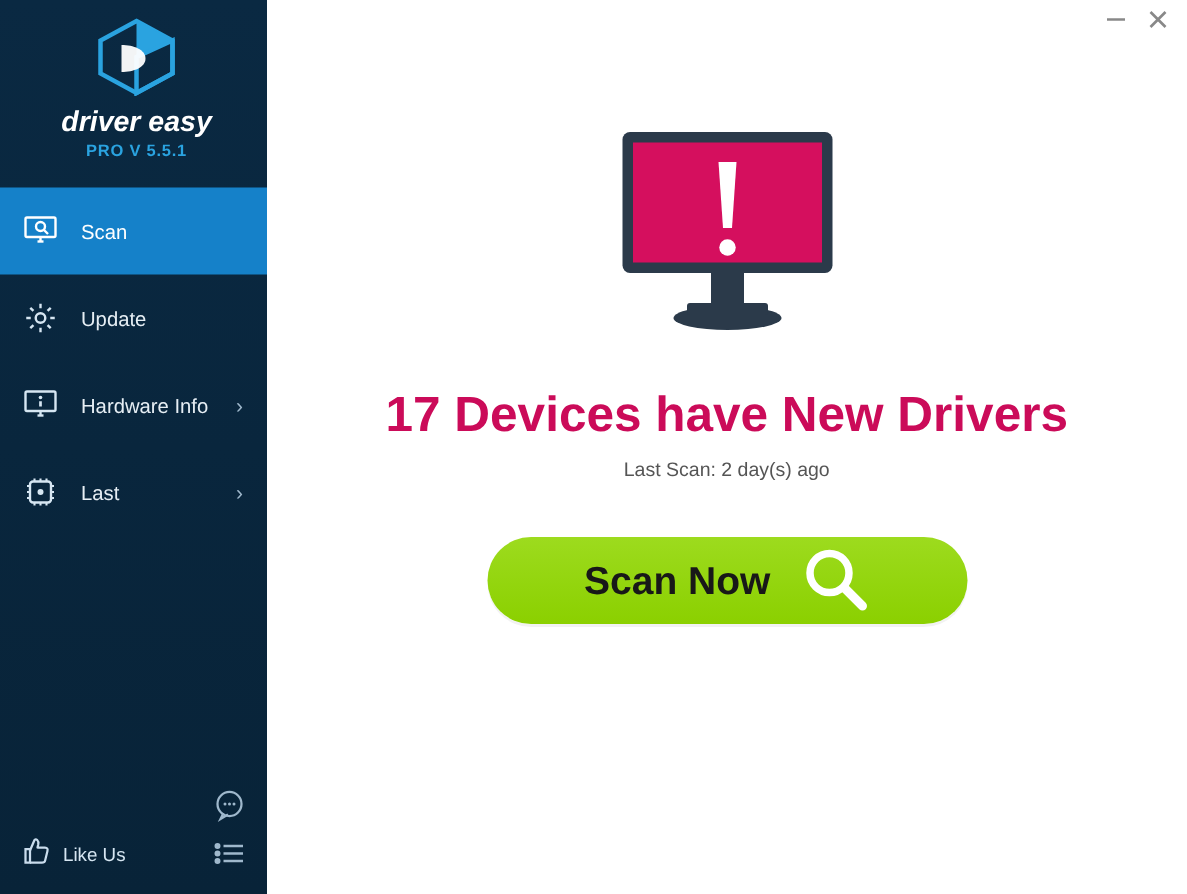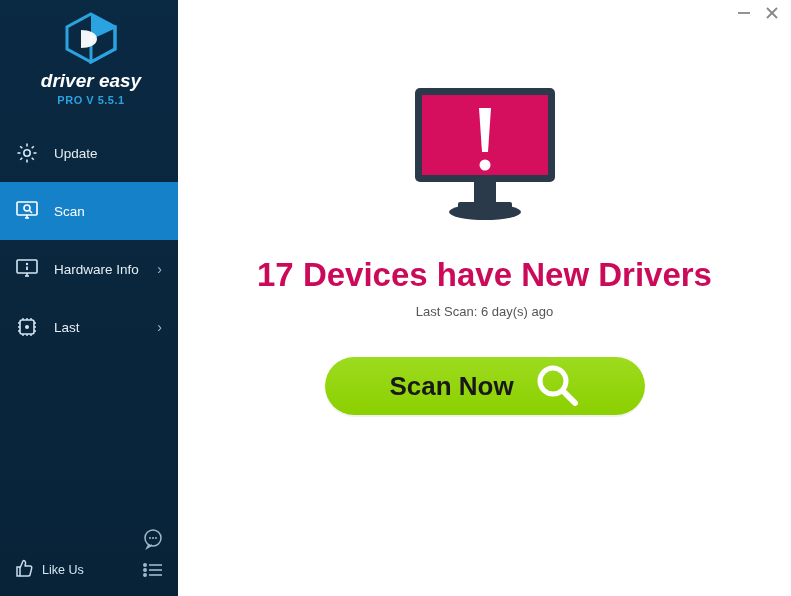--- a/index.html
+++ b/index.html
@@ -41,50 +41,50 @@
         <polygon points="28,2 52,15 52,37 28,50 4,37 4,15" fill="none" stroke="#2aa3e0" stroke-width="3"></polygon>
         <polygon points="28,2 28,26 52,15" fill="#2aa3e0"></polygon>
         <polygon points="28,26 28,50 52,37 52,15" fill="none" stroke="#2aa3e0" stroke-width="3"></polygon>
         <path d="M18 18 L18 36 C26 36 34 33 34 27 C34 21 26 18 18 18 Z" fill="#fff" opacity="0.95"></path>
       </svg>
       <div class="product-name">driver easy</div>
       <div class="product-version">PRO V 5.5.1</div>
     </div>
 
     <nav class="nav">
+      <div class="nav-item active">
+        <span class="nav-icon">
+          <svg width="22" height="20" viewBox="0 0 22 20">
+              <rect x="1" y="1" width="20" height="13" rx="1" fill="none" stroke="#fff" stroke-width="1.6"></rect>
+              <line x1="9" y1="17" x2="13" y2="17" stroke="#fff" stroke-width="1.6"></line>
+              <line x1="11" y1="14" x2="11" y2="17" stroke="#fff" stroke-width="1.6"></line>
+              <circle cx="11" cy="7" r="3" fill="none" stroke="#fff" stroke-width="1.6"></circle>
+              <line x1="13" y1="9" x2="16" y2="12" stroke="#fff" stroke-width="1.6"></line>
+            </svg>
+        </span>
+        <span class="nav-label">Scan</span>
+      </div>
+
       <div class="nav-item">
         <span class="nav-icon">
           <svg width="22" height="22" viewBox="0 0 22 22">
               <circle cx="11" cy="11" r="3.2" fill="none" stroke="#d6e6f2" stroke-width="1.6"></circle>
               <g stroke="#d6e6f2" stroke-width="1.6">
                 <line x1="11" y1="1.5" x2="11" y2="4.5"></line>
                 <line x1="11" y1="17.5" x2="11" y2="20.5"></line>
                 <line x1="1.5" y1="11" x2="4.5" y2="11"></line>
                 <line x1="17.5" y1="11" x2="20.5" y2="11"></line>
                 <line x1="4.2" y1="4.2" x2="6.3" y2="6.3"></line>
                 <line x1="15.7" y1="15.7" x2="17.8" y2="17.8"></line>
                 <line x1="4.2" y1="17.8" x2="6.3" y2="15.7"></line>
                 <line x1="15.7" y1="6.3" x2="17.8" y2="4.2"></line>
               </g>
             </svg>
         </span>
         <span class="nav-label">Update</span>
-      </div>
-
-      <div class="nav-item active">
-        <span class="nav-icon">
-          <svg width="22" height="20" viewBox="0 0 22 20">
-              <rect x="1" y="1" width="20" height="13" rx="1" fill="none" stroke="#fff" stroke-width="1.6"></rect>
-              <line x1="9" y1="17" x2="13" y2="17" stroke="#fff" stroke-width="1.6"></line>
-              <line x1="11" y1="14" x2="11" y2="17" stroke="#fff" stroke-width="1.6"></line>
-              <circle cx="11" cy="7" r="3" fill="none" stroke="#fff" stroke-width="1.6"></circle>
-              <line x1="13" y1="9" x2="16" y2="12" stroke="#fff" stroke-width="1.6"></line>
-            </svg>
-        </span>
-        <span class="nav-label">Scan</span>
       </div>
 
       <div class="nav-item">
         <span class="nav-icon">
           <svg width="22" height="20" viewBox="0 0 22 20">
               <rect x="1" y="1" width="20" height="13" rx="1" fill="none" stroke="#d6e6f2" stroke-width="1.6"></rect>
               <line x1="9" y1="17" x2="13" y2="17" stroke="#d6e6f2" stroke-width="1.6"></line>
               <line x1="11" y1="14" x2="11" y2="17" stroke="#d6e6f2" stroke-width="1.6"></line>
               <circle cx="11" cy="5" r="1.2" fill="#d6e6f2"></circle>
               <line x1="11" y1="7.5" x2="11" y2="11" stroke="#d6e6f2" stroke-width="1.8"></line>
@@ -178,21 +178,21 @@
           <rect x="22" y="15" width="126" height="80" fill="#d50f5e"></rect>
           <rect x="74" y="102" width="22" height="22" fill="#2b3a4a"></rect>
           <ellipse cx="85" cy="132" rx="36" ry="8" fill="#2b3a4a"></ellipse>
           <rect x="58" y="122" width="54" height="8" rx="2" fill="#2b3a4a"></rect>
           <circle cx="85" cy="85" r="5.5" fill="#fff"></circle>
           <path d="M79 28 L91 28 L88 72 L82 72 Z" fill="#fff"></path>
         </svg>
       </div>
 
       <div class="headline">17 Devices have New Drivers</div>
-      <div class="last-scan">Last Scan: 6 day(s) ago</div>
+      <div class="last-scan">Last Scan: 2 day(s) ago</div>
 
       <button class="scan-btn">
         <span class="scan-btn-text">Scan Now</span>
         <span>
           <svg width="46" height="46" viewBox="0 0 46 46">
               <circle cx="19" cy="19" r="13" fill="none" stroke="#fff" stroke-width="5"></circle>
               <line x1="29" y1="29" x2="41" y2="41" stroke="#fff" stroke-width="6" stroke-linecap="round"></line>
             </svg>
         </span>
       </button>

